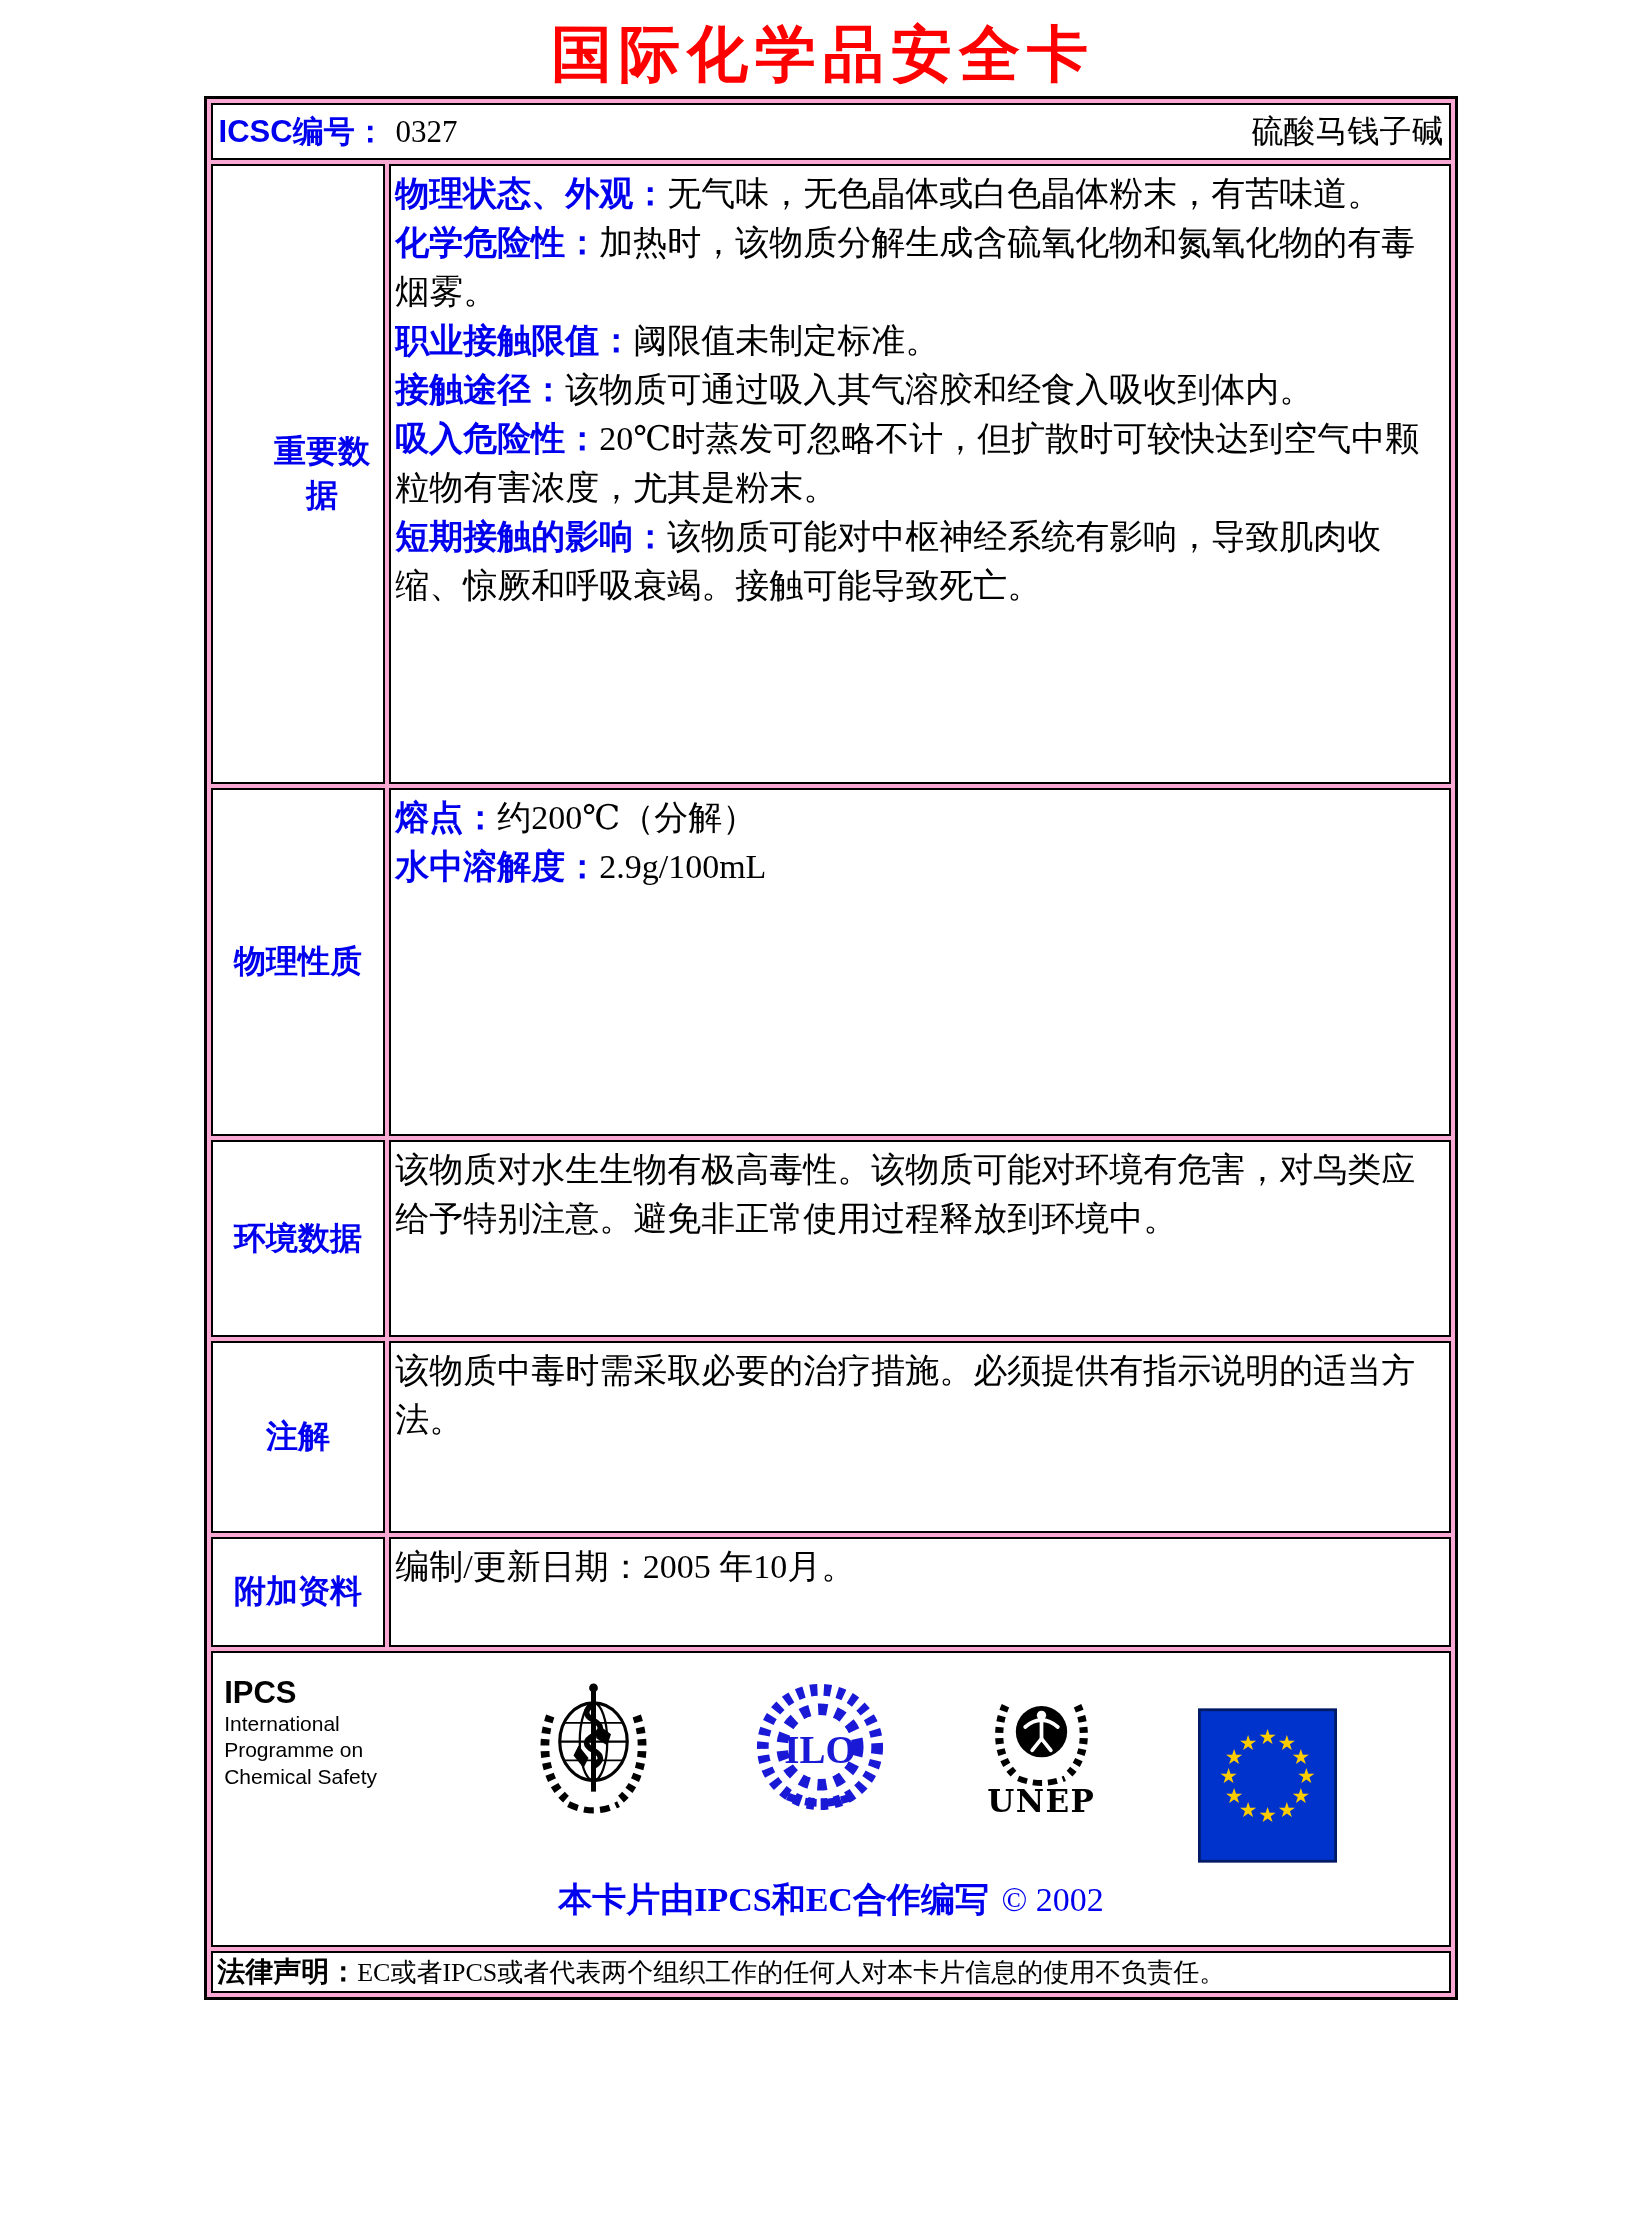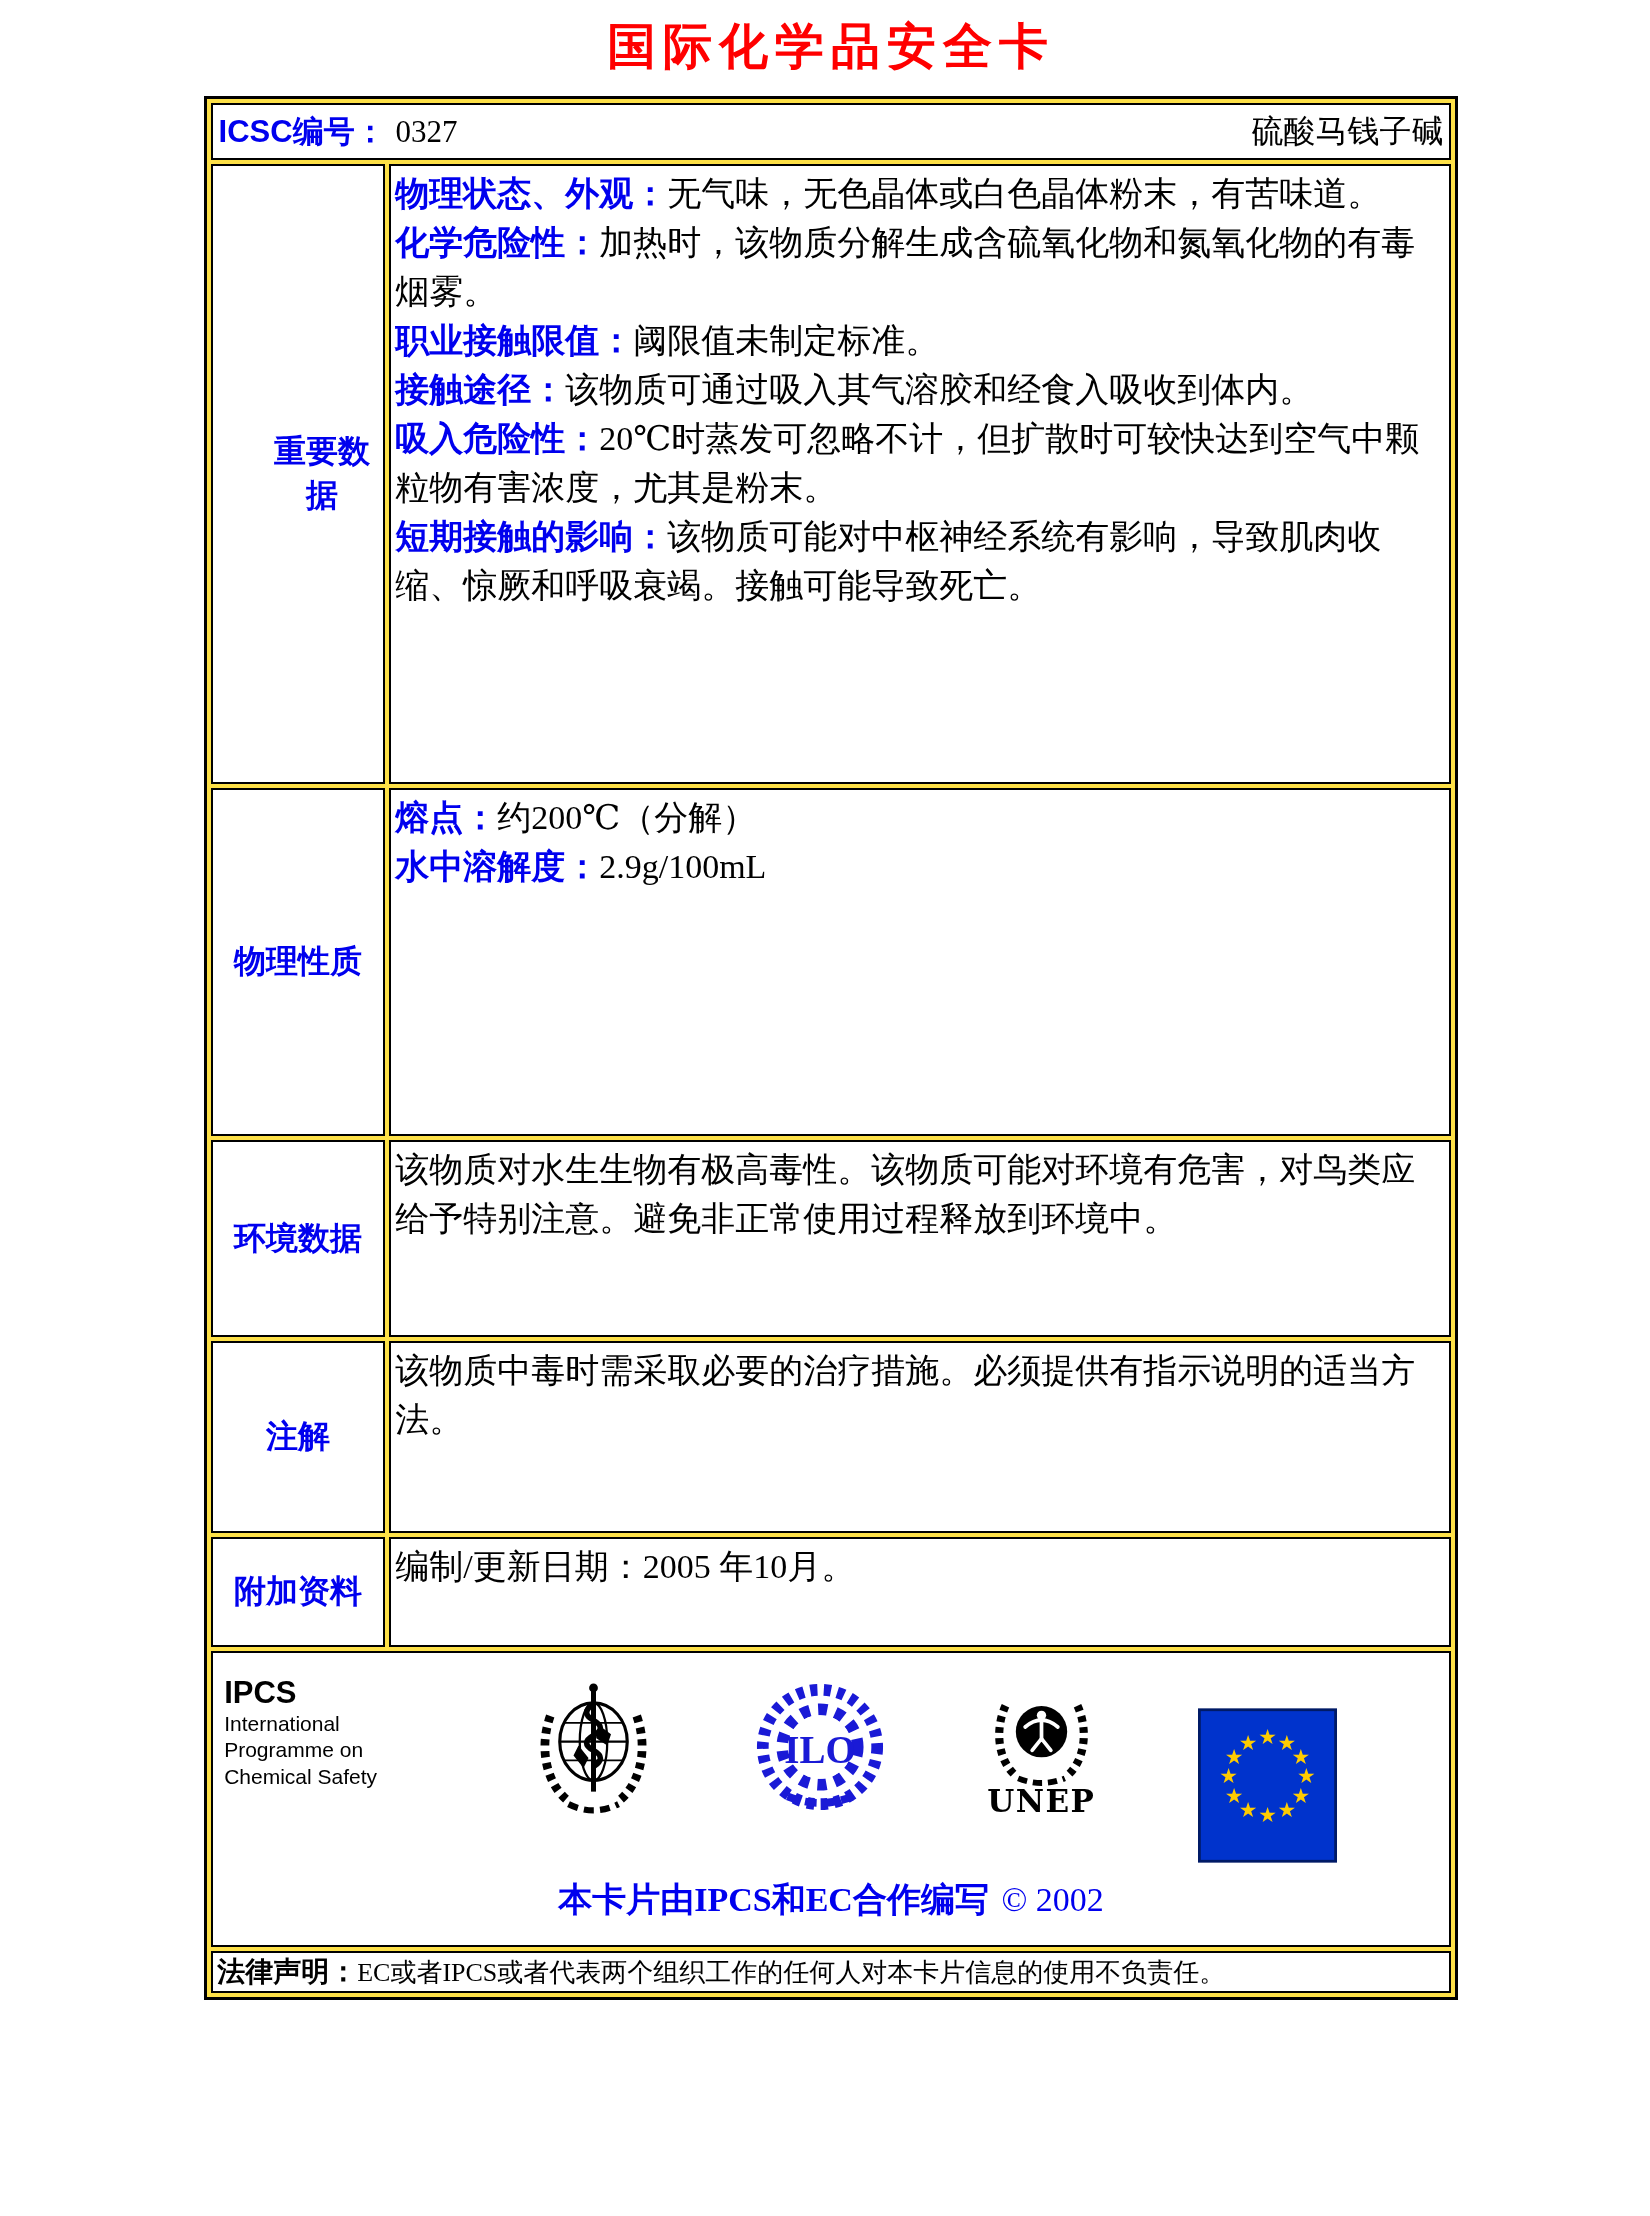--- a/index.html
+++ b/index.html
@@ -10,29 +10,29 @@
     --eu-yellow:#FFCC00;
     --ink:#000000;
   }
   *{margin:0;padding:0;box-sizing:border-box;}
   html,body{background:#ffffff;}
   body{
     width:1651px;height:2216px;position:relative;overflow:hidden;
     font-family:"Liberation Serif","DejaVu Serif",serif;color:var(--ink);
   }
   .page-title{
-    position:absolute;left:204px;top:19.5px;width:1254px;
+    position:absolute;left:196px;top:19.5px;width:1254px;
     text-align:center;color:var(--red);
     font-family:"DejaVu Serif","Liberation Serif",serif;
-    font-weight:bold;font-size:49px;letter-spacing:7px;line-height:1.1;
+    font-weight:bold;font-size:61px;letter-spacing:7px;line-height:1.1;
   }
   table.card{
     position:absolute;left:204px;top:96px;width:1254px;
     border-collapse:separate;border-spacing:4.2px;
-    border:3.5px solid var(--ink);table-layout:fixed;background:#fde047;
+    border:3.5px solid var(--ink);table-layout:fixed;background:#f9a8d4;
   }
   col.c-label{width:174px;}
   td{border:2.1px solid var(--ink);vertical-align:top;background:#fff;}
   td.sec-label{
     vertical-align:middle;text-align:center;
     color:var(--blue);font-family:"Liberation Sans","DejaVu Sans",sans-serif;
     font-weight:bold;font-size:32px;
   }
   td.content{padding:2.8px 4.2px 5.6px 4.2px;font-size:34px;line-height:49px;}
   .item{display:block;}

